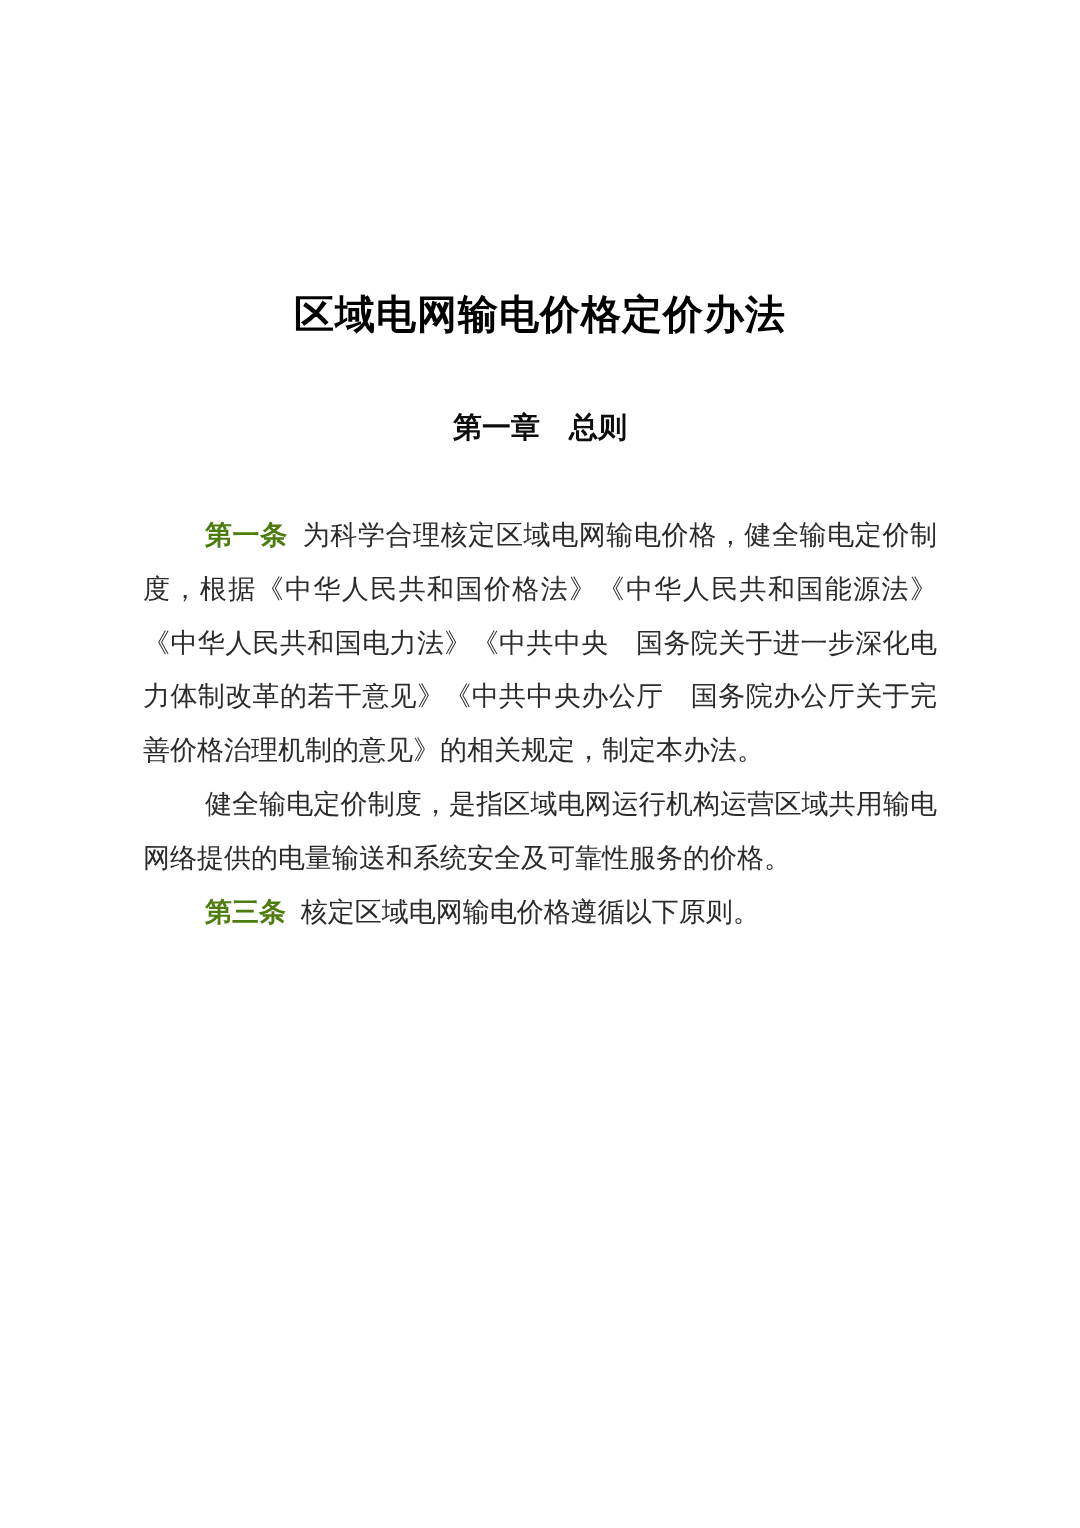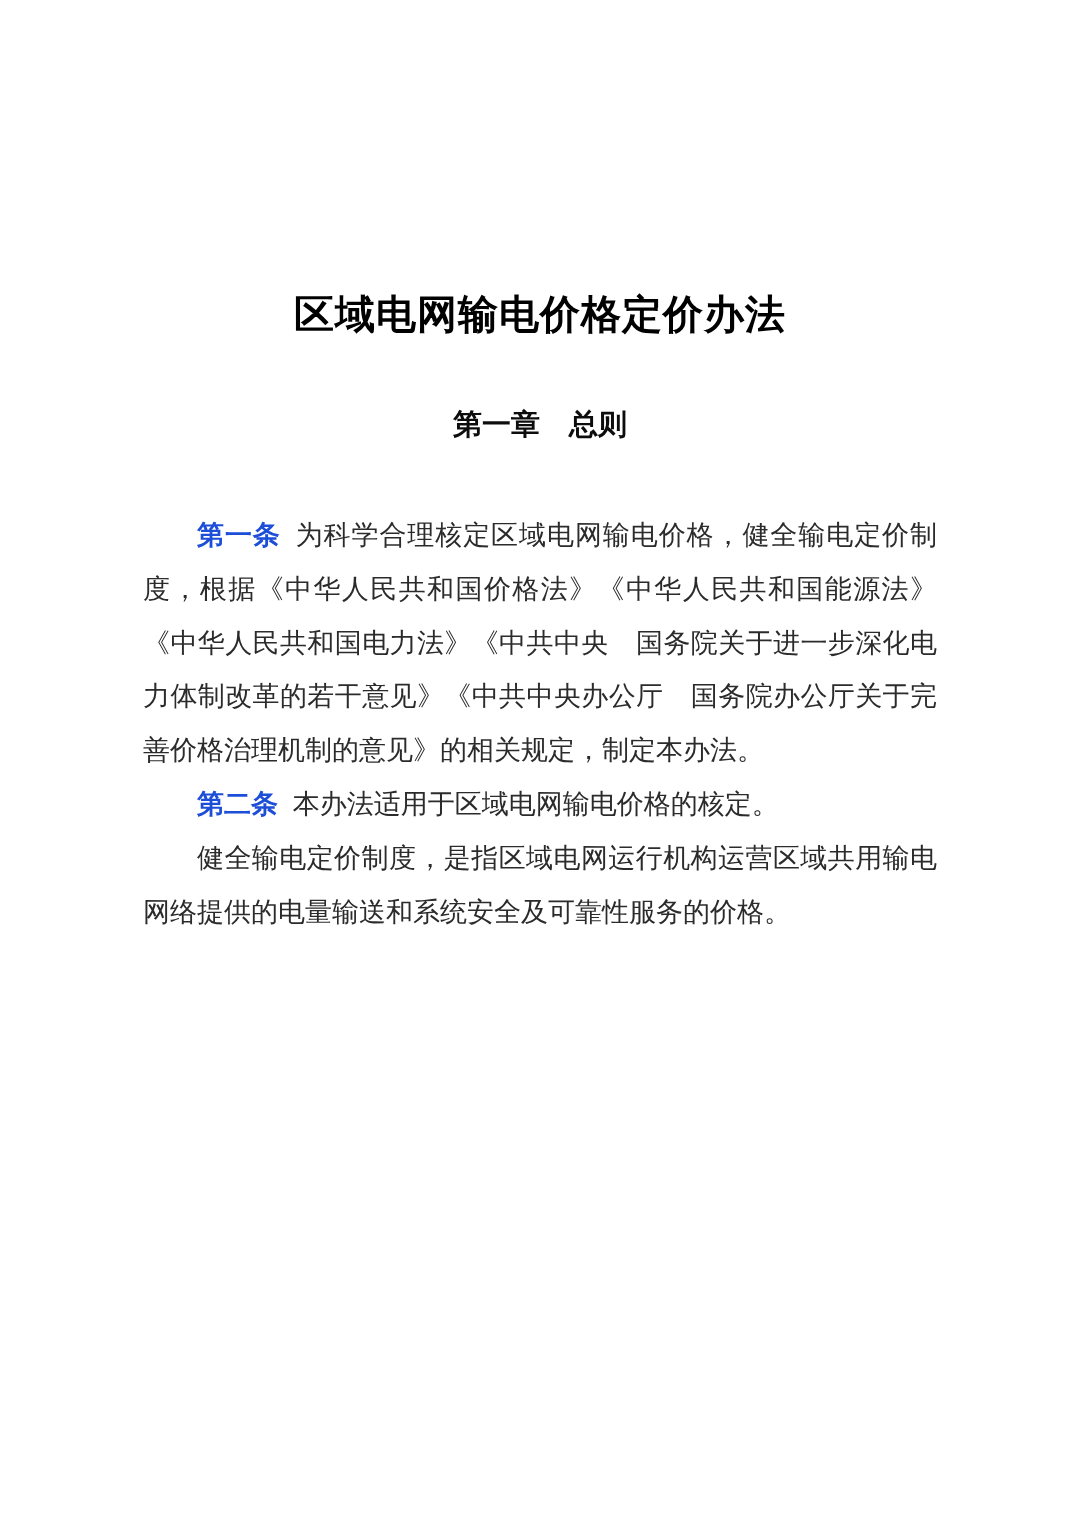--- a/index.html
+++ b/index.html
@@ -27,39 +27,40 @@
     letter-spacing: 1px;
     font-family: "Liberation Serif", serif;
   }
   .chapter-heading {
     text-align: center;
     font-size: 29px;
     line-height: 32px;
     font-weight: 700;
     color: #0d0d0d;
     margin-top: 74px;
-    font-family: Liberation Mono, monospace;
+    font-family: Liberation Sans, sans-serif;
   }
   .doc-body {
     margin-top: 66px;
     font-size: 27px;
     line-height: 53.8px;
     color: #2b2b2b;
   }
   .para {
     margin: 0;
     text-align: justify;
     text-justify: inter-character;
     text-indent: 2em;
     word-break: break-all;
   }
   .lead {
     font-family: "Liberation Sans", sans-serif;
     font-weight: 700;
-    color: #1d4ed8;
+    color: #4d7c0f;
+    margin-left: 8px;
   }
   .lead:not(:empty) {
     margin-right: 0.55em;
   }
   .page-number {
     position: absolute;
     top: 1364px;
     right: 146px;
     font-size: 26px;
     line-height: 30px;
@@ -76,28 +77,28 @@
   <div class="doc-title">区域电网输电价格定价办法</div>
 
   <div class="chapter-heading">第一章　总则</div>
 
   <div class="doc-body">
 
     <p class="para">
       <span class="lead">第一条</span><span class="ptext">为科学合理核定区域电网输电价格，健全输电定价制度，根据《中华人民共和国价格法》《中华人民共和国能源法》《中华人民共和国电力法》《中共中央　国务院关于进一步深化电力体制改革的若干意见》《中共中央办公厅　国务院办公厅关于完善价格治理机制的意见》的相关规定，制定本办法。</span>
     </p>
 
-    <p class="para">
-      <span class="lead">第二条</span><span class="ptext">本办法适用于区域电网输电价格的核定。</span>
-    </p>
 
     <p class="para">
       <span class="lead"></span><span class="ptext">健全输电定价制度，是指区域电网运行机构运营区域共用输电网络提供的电量输送和系统安全及可靠性服务的价格。</span>
     </p>
 
+    <p class="para">
+      <span class="lead">第三条</span><span class="ptext">核定区域电网输电价格遵循以下原则。</span>
+    </p>
 
 
 
 
   </div>
 
   <div class="page-number">— 1 —</div>
 
 </div>
 

